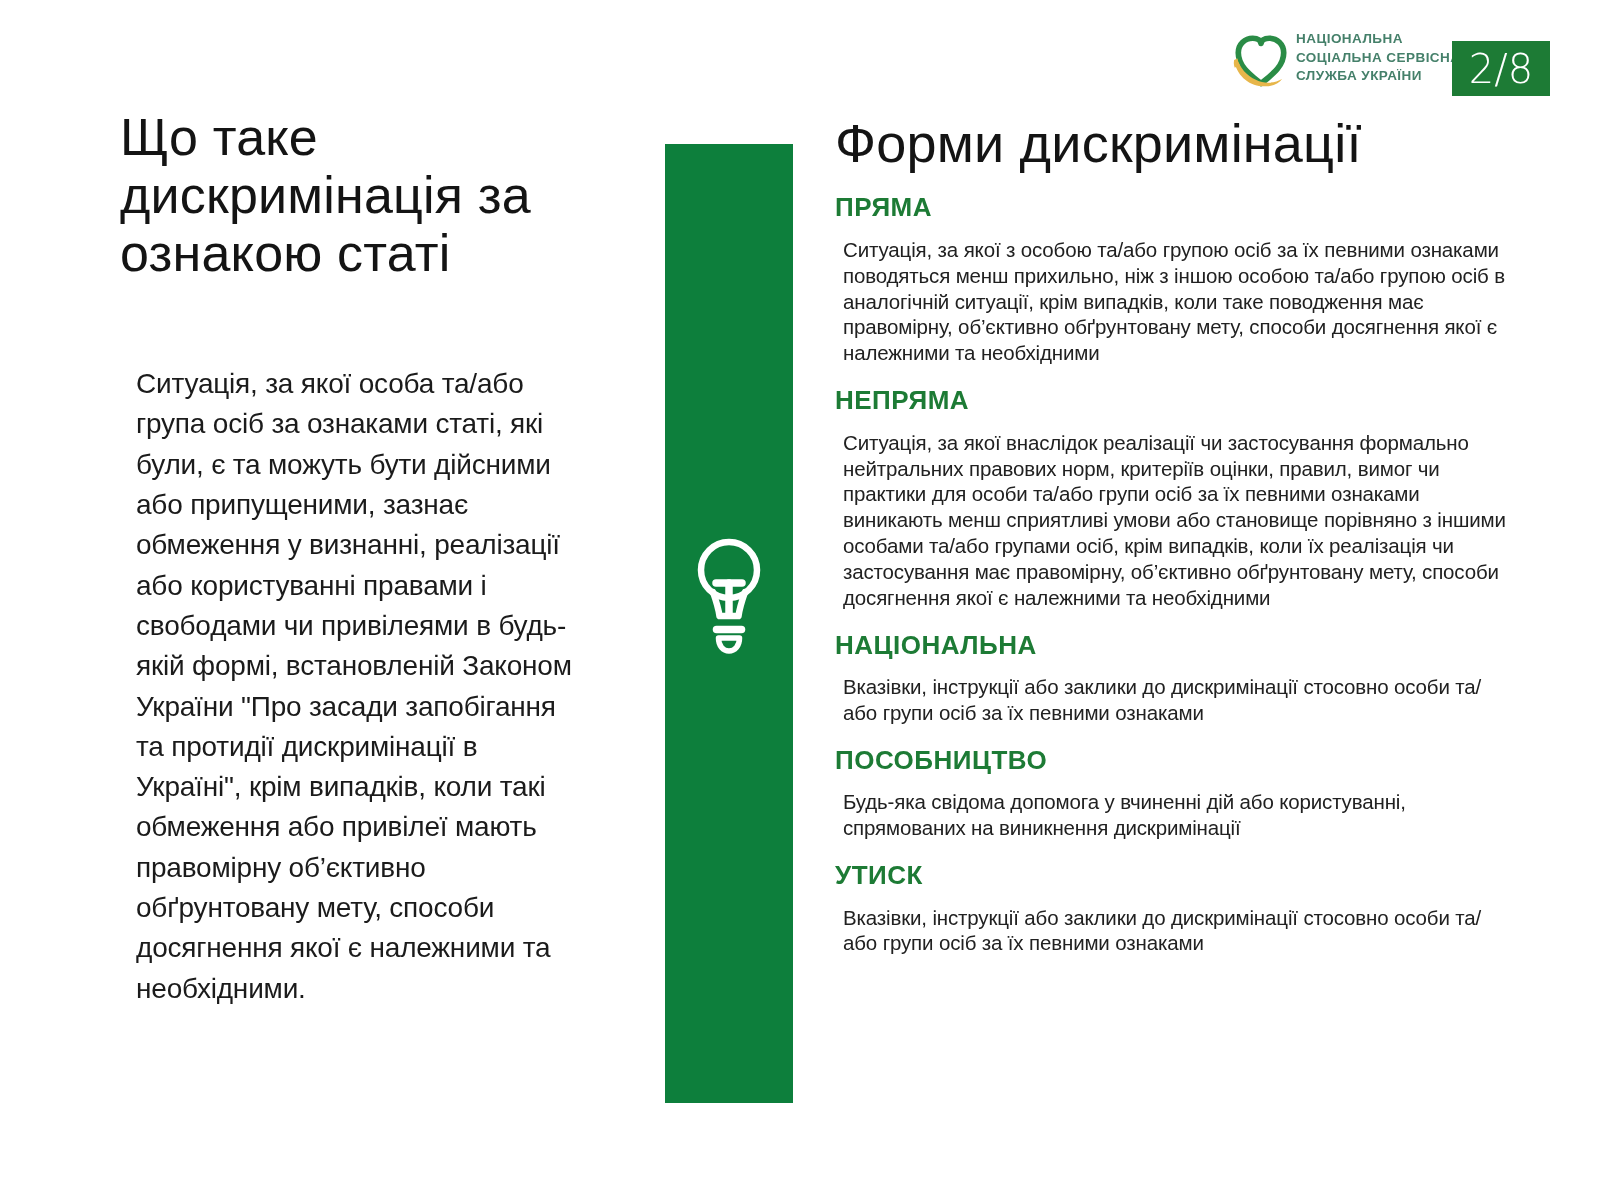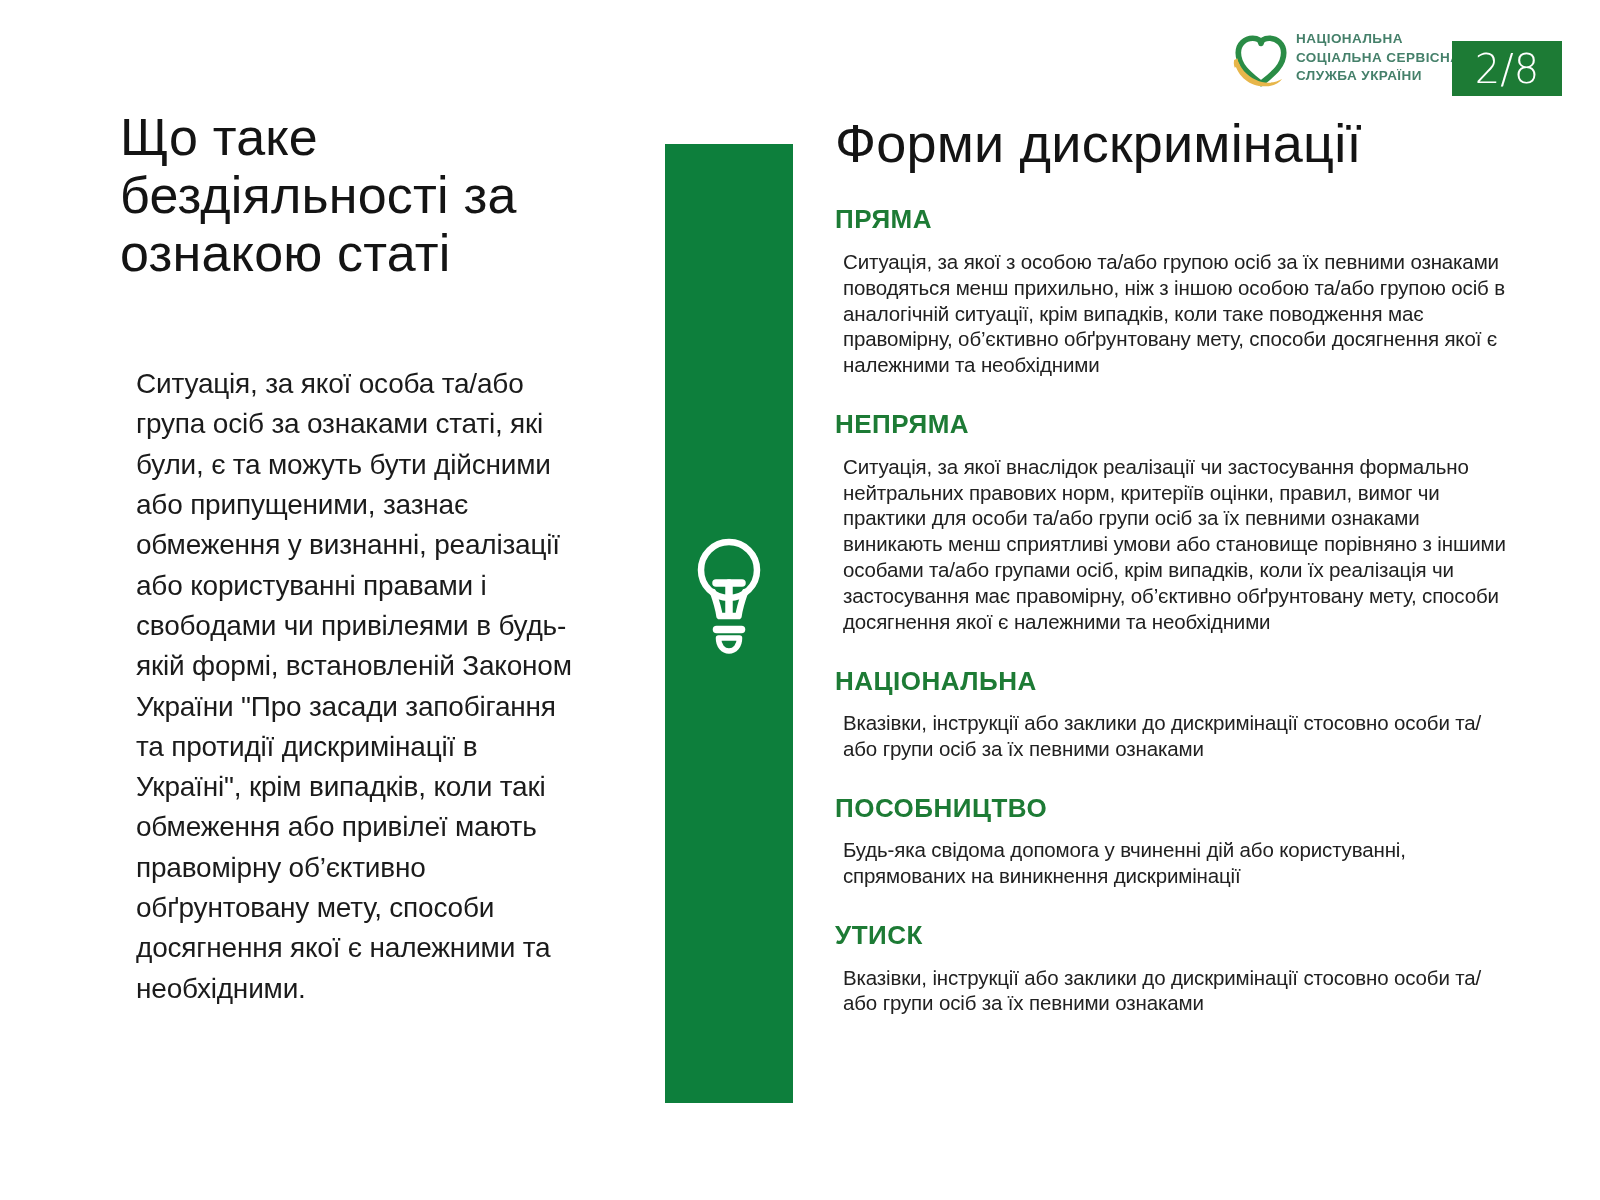--- a/index.html
+++ b/index.html
@@ -8,21 +8,21 @@
     background:#ffffff;
     font-family:"Liberation Sans", sans-serif;
     -webkit-font-smoothing:antialiased;
   }
   
   .logo{position:absolute;top:30px;left:1230px;display:flex;gap:4px;}
   .logo-mark{width:62px;height:64px;flex:0 0 auto;}
   .logo-text{font-size:13.5px;line-height:1.38;color:#45806a;font-weight:600;letter-spacing:.45px;}
   .logo-text div{white-space:nowrap;}
   .page-badge{
-    position:absolute;top:41px;left:1452px;width:110px;height:55px;
+    position:absolute;top:41px;left:1452px;width:98px;height:55px;
     background:#1d7b35;color:#ffffff;font-size:40px;font-weight:300;
     display:flex;align-items:center;justify-content:center;
     font-family:"DejaVu Sans", sans-serif;
   }
   
   .left-title{
     position:absolute;left:120px;top:108px;width:470px;
     font-size:52px;line-height:1.12;font-weight:300;color:#141414;
     letter-spacing:.2px;
   }
@@ -39,21 +39,21 @@
   }
   .bulb-wrap{position:absolute;left:50%;top:388px;transform:translateX(-50%);}
   
   .right-col{position:absolute;left:835px;top:114px;width:690px;}
   .right-title{
     font-size:54px;font-weight:300;color:#141414;line-height:1.1;
     margin:0 0 2px 0;letter-spacing:.2px;
   }
   .section h2{
     color:#1d7b35;font-size:26px;font-weight:700;letter-spacing:.5px;
-    margin:32px 0 15px 0;line-height:1.1;
+    margin:20px 0 15px 0;line-height:1.1;
   }
   .section p{
     margin:8px;font-size:20.5px;line-height:1.26;color:#212121;
     max-width:668px;letter-spacing:-.15px;
   }
 </style>
 </head>
 <body>
 
 <div class="logo">
@@ -66,21 +66,21 @@
   </span>
   <span class="logo-text">
     <div>НАЦІОНАЛЬНА</div>
     <div>СОЦІАЛЬНА СЕРВІСНА</div>
     <div>СЛУЖБА УКРАЇНИ</div>
   </span>
 </div>
 
 <div class="page-badge">2/8</div>
 
-<div class="left-title">Що таке бездіяльності за ознакою статі</div>
+<div class="left-title">Що таке дискримінація за ознакою статі</div>
 <div class="left-body">Ситуація, за якої особа та/або група осіб за ознаками статі, які були, є та можуть бути дійсними або припущеними, зазнає обмеження у визнанні, реалізації або користуванні правами і свободами чи привілеями в будь-якій формі, встановленій Законом України "Про засади запобігання та протидії дискримінації в Україні", крім випадків, коли такі обмеження або привілеї мають правомірну об’єктивно обґрунтовану мету, способи досягнення якої є належними та необхідними.</div>
 
 <div class="green-bar">
   <span class="bulb-wrap">
     <svg width="88" height="126" viewBox="0 0 88 126" aria-hidden="true">
       <g fill="none" stroke="#ffffff" stroke-linecap="round" stroke-linejoin="round">
         <circle cx="44" cy="38" r="28" stroke-width="6.5"></circle>
         <path d="M28 60 C31.5 70 33.5 76.5 34.5 84 L53.5 84 C54.5 76.5 56.5 70 60 60" stroke-width="6.5"></path>
         <path d="M31 51 H57" stroke-width="7.5"></path>
         <path d="M44 51 V82" stroke-width="7.5"></path>

